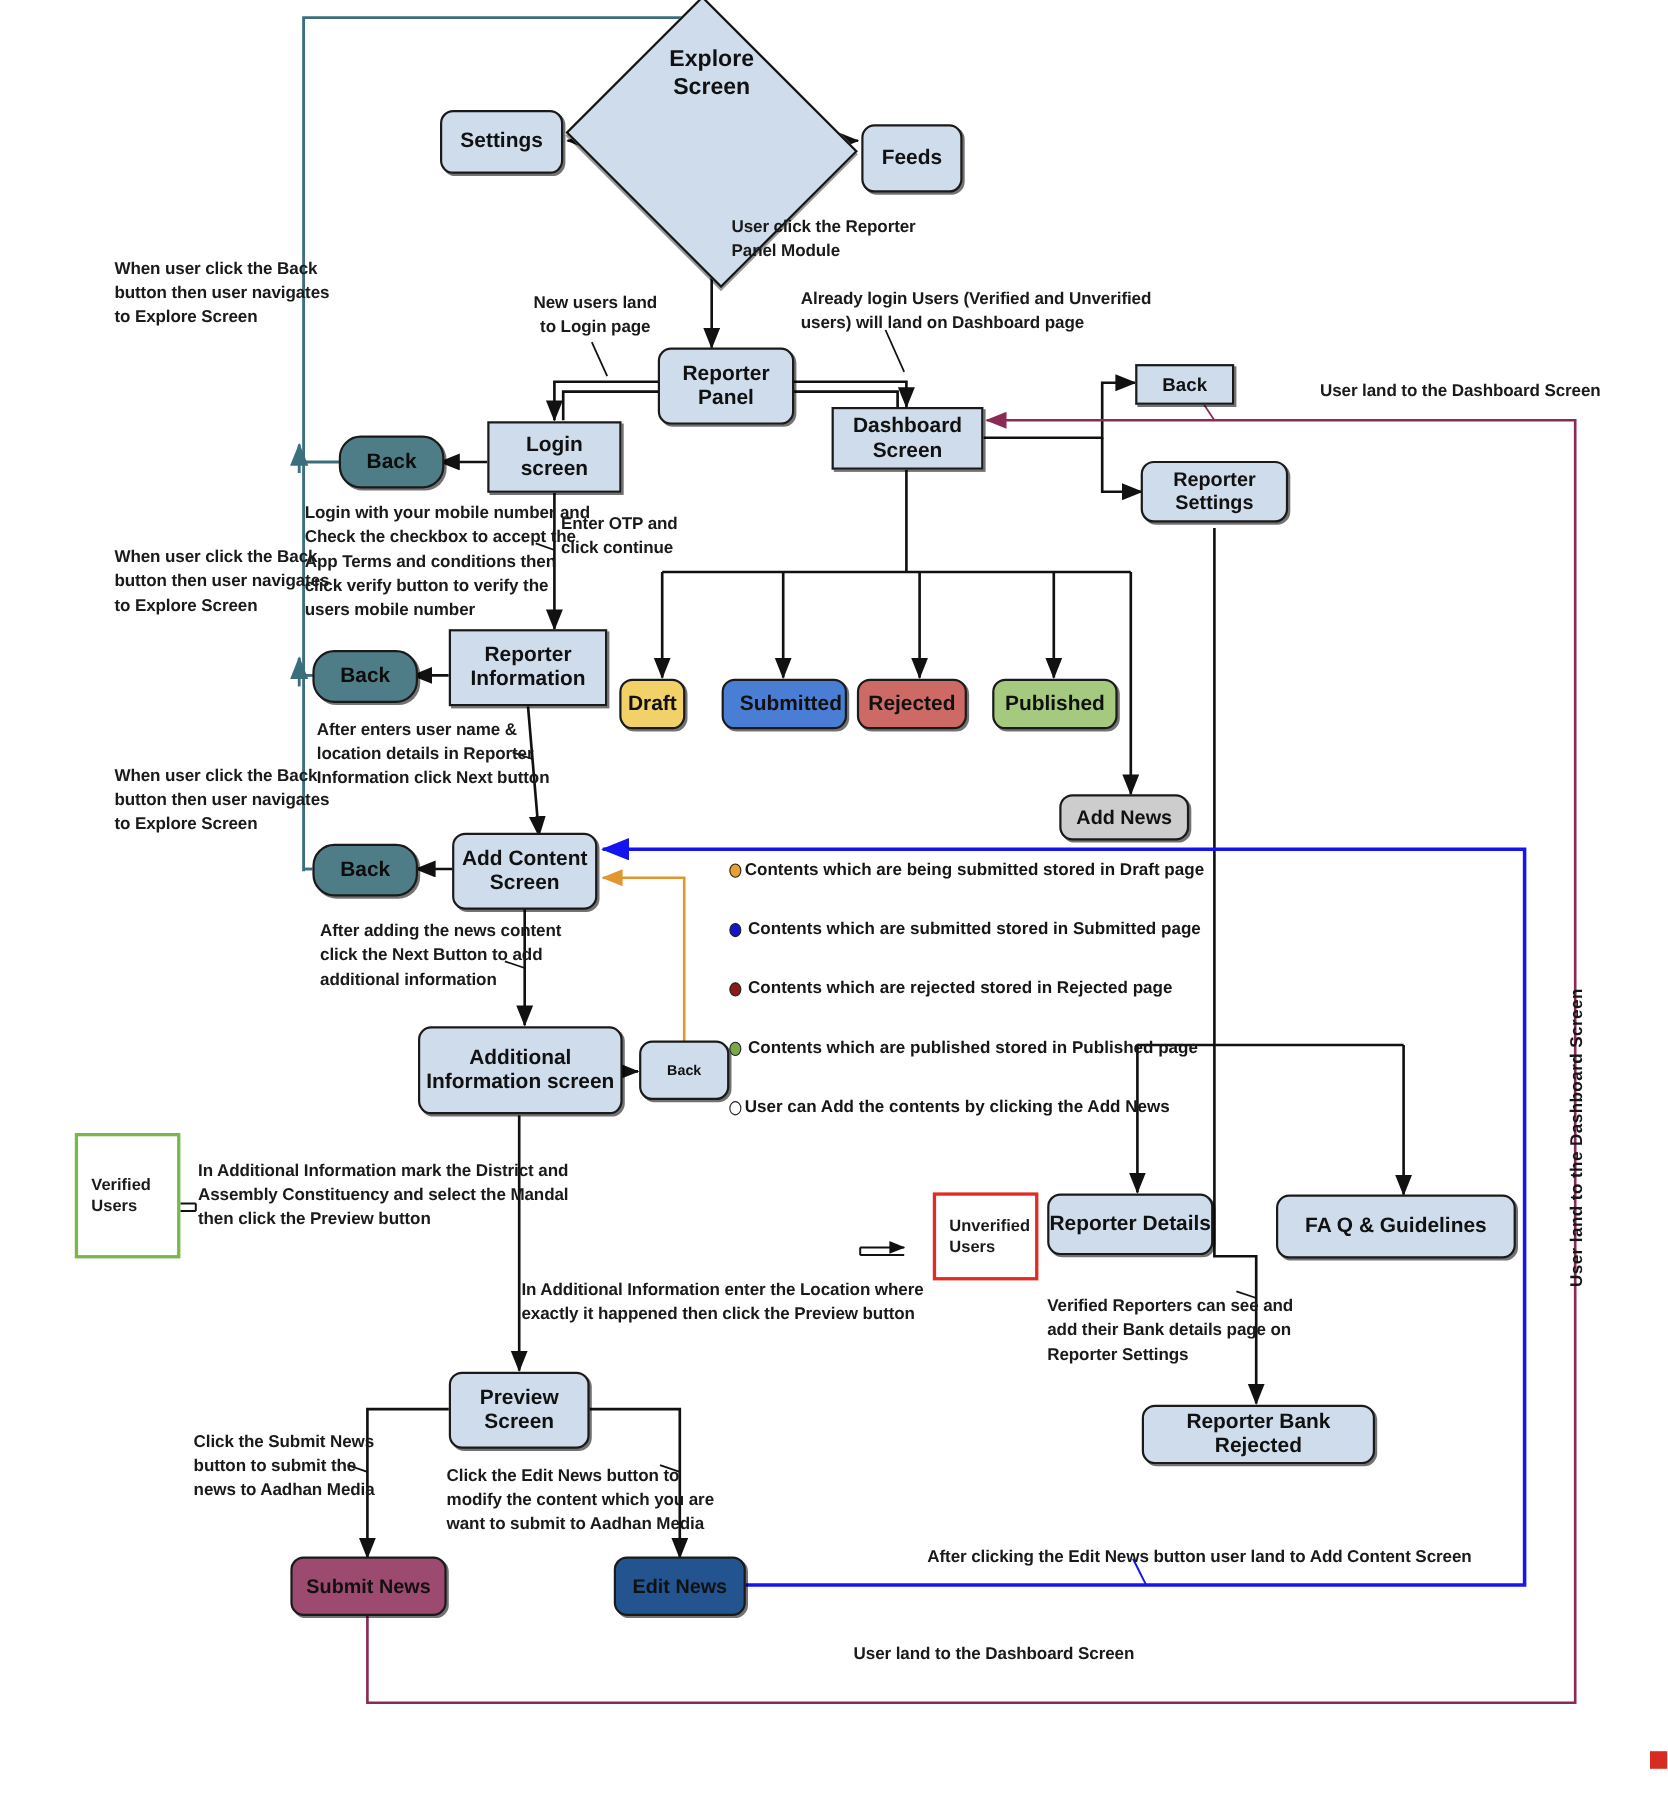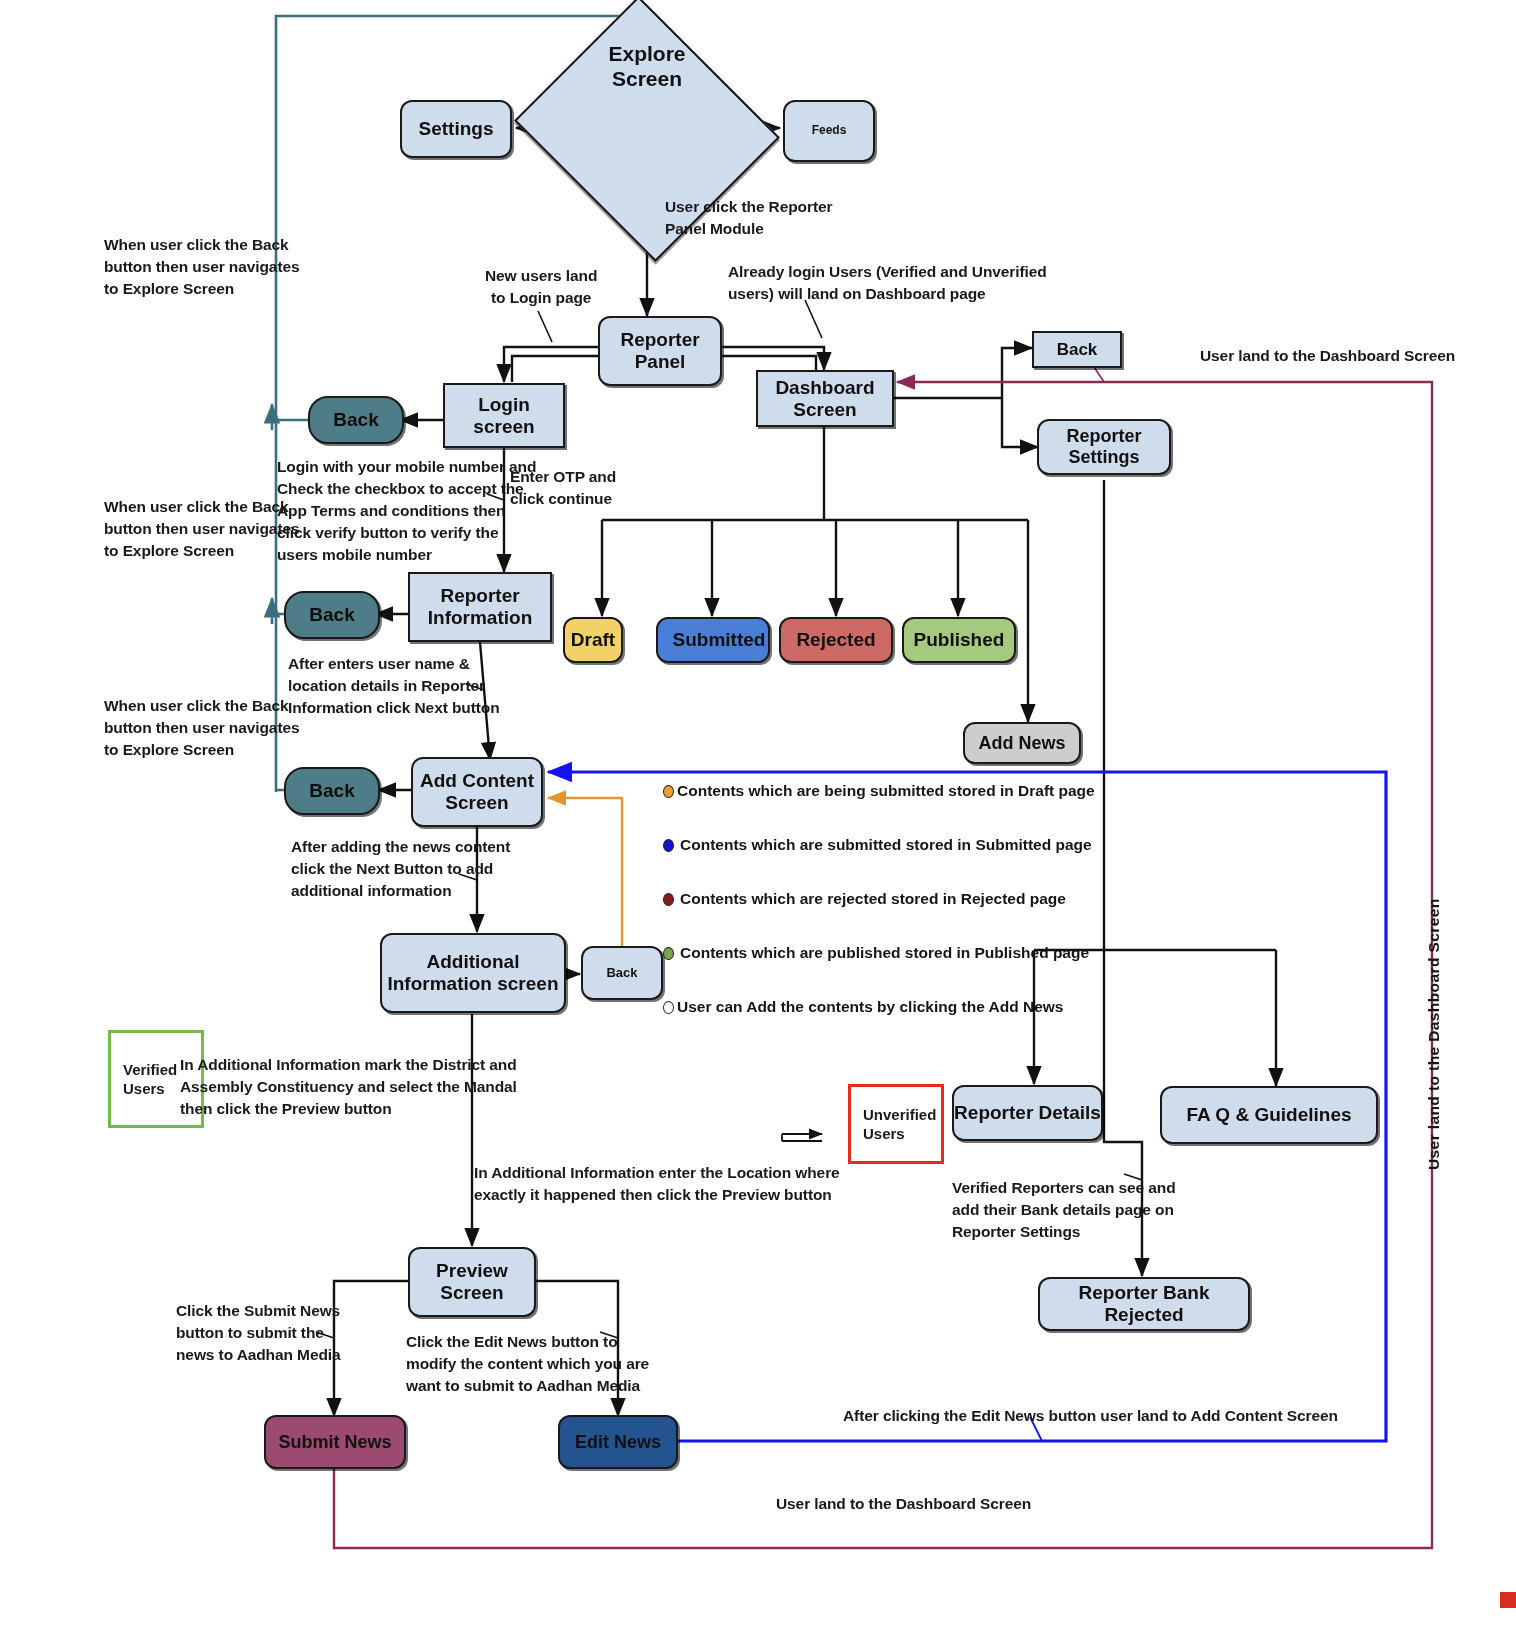--- a/index.html
+++ b/index.html
@@ -196,21 +196,21 @@
   </svg>
 
   <div class="diamond" style="left:547px; top:41px; width:200px; height:176px;">
     <div class="dshape"></div>
     <div class="dlabel" style="white-space: pre-line;">Explore
 Screen</div>
   </div>
 
   <div class="node round" style="left:400px; top:100px; width:112px; height:58px; font-size:19px;">Settings</div>
 
-  <div class="node round" style="left:783px; top:100px; width:92px; height:62px; font-size:12px;">Feeds</div>
+  <div class="node round" style="left:783px; top:113px; width:92px; height:62px; font-size:19px;">Feeds</div>
 
   <div class="node round" style="left: 598px; top: 316px; width: 124px; height: 70px; font-size: 19px; white-space: pre-line;">Reporter
 Panel</div>
 
   <div class="node sq" style="left: 443px; top: 383px; width: 122px; height: 65px; font-size: 19px; white-space: pre-line;">Login
 screen</div>
 
   <div class="node sq" style="left: 756px; top: 370px; width: 138px; height: 57px; font-size: 19px; white-space: pre-line;">Dashboard
 Screen</div>
 
@@ -225,21 +225,21 @@
 
   <div class="node backbtn" style="left:284px; top:767px; width:96px; height:48px; font-size:19px;">Back</div>
 
   <div class="node sq" style="left: 408px; top: 572px; width: 144px; height: 70px; font-size: 19px; white-space: pre-line;">Reporter
 Information</div>
 
   <div class="node round" style="left:563px; top:617px; width:60px; height:46px; font-size:19px; background:#f2d169;">Draft</div>
 
   <div class="node round" style="left:656px; top:617px; width:114px; height:46px; font-size:19px; background:#4a7ed4;padding-left:12px;">Submitted</div>
 
-  <div class="node round" style="left:779px; top:617px; width:114px; height:46px; font-size:19px; background:#cd6a66;">Rejected</div>
+  <div class="node round" style="left:779px; top:617px; width:100px; height:46px; font-size:19px; background:#cd6a66;">Rejected</div>
 
   <div class="node round" style="left:902px; top:617px; width:114px; height:46px; font-size:19px; background:#a5c97f;">Published</div>
 
   <div class="node round" style="left:963px; top:722px; width:118px; height:42px; font-size:18px; background:#cdcdcd;">Add News</div>
 
   <div class="node round" style="left: 411px; top: 757px; width: 132px; height: 70px; font-size: 19px; white-space: pre-line;">Add Content
 Screen</div>
 
   <div class="node round" style="left: 380px; top: 933px; width: 186px; height: 80px; font-size: 19px; white-space: pre-line;">Additional
 Information screen</div>
@@ -252,21 +252,21 @@
   <div class="node round" style="left:264px; top:1415px; width:142px; height:54px; font-size:18px; background:#9c4a70; color:#111;">Submit News</div>
 
   <div class="node round" style="left:558px; top:1415px; width:120px; height:54px; font-size:18px; background:#23548f; color:#111;">Edit News</div>
 
   <div class="node round" style="left:952px; top:1085px; width:151px; height:56px; font-size:19px;">Reporter Details</div>
 
   <div class="node round" style="left:1160px; top:1086px; width:218px; height:58px; font-size:19px;">FA Q &amp; Guidelines</div>
 
   <div class="node round" style="left:1038px; top:1277px; width:212px; height:54px; font-size:19px;">Reporter Bank Rejected</div>
 
-  <div class="outlinebox" style="left: 68px; top: 1030px; width: 96px; height: 98px; border: 3px solid rgb(120, 184, 74); white-space: pre-line; margin-left: 40px;">Verified
+  <div class="outlinebox" style="left: 68px; top: 1030px; width: 96px; height: 114px; border: 3px solid rgb(120, 184, 74); white-space: pre-line;">Verified
 Users</div>
 
   <div class="outlinebox" style="left: 848px; top: 1084px; width: 96px; height: 80px; border: 3px solid rgb(226, 43, 34); white-space: pre-line;">Unverified
 Users</div>
 
   <div class="note" style="left:665px; top:196px;">User click the Reporter
 Panel Module</div>
 
   <div class="note c" style="left:485px; top:265px;">New users land
 to Login page</div>

